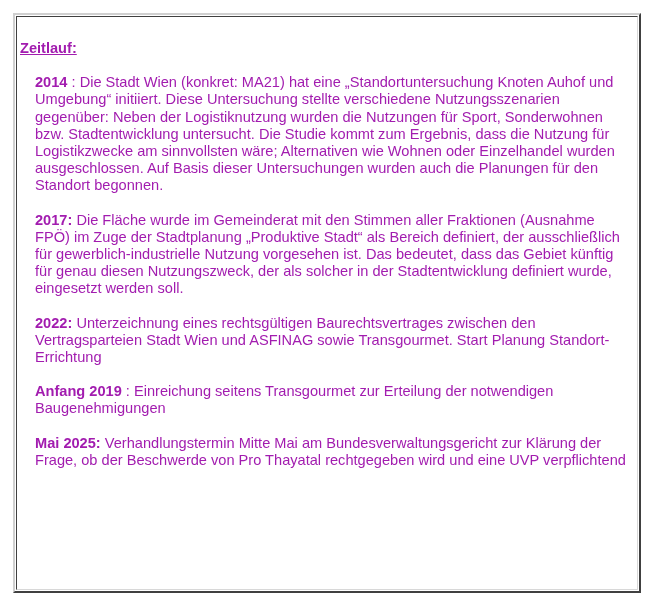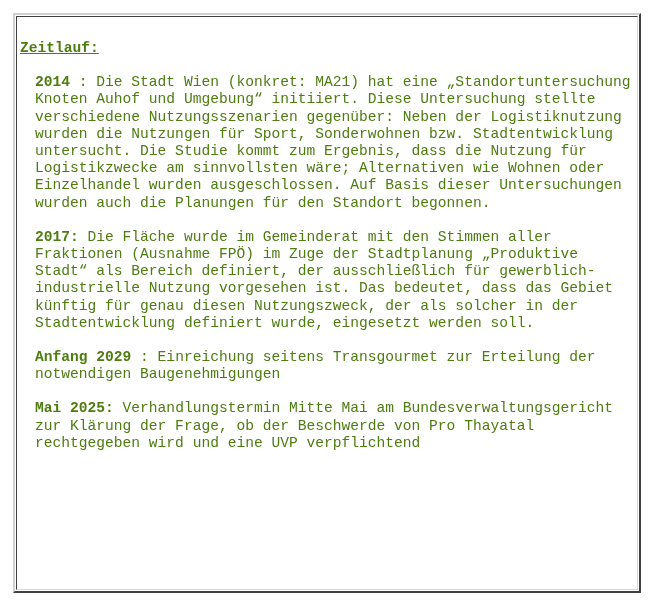--- a/index.html
+++ b/index.html
@@ -8,44 +8,47 @@
     position: absolute; left: 13px; top: 13px; width: 628px; height: 580px;
     border-top: 2px solid #d0d0d0; border-left: 2px solid #d0d0d0;
     border-right: 2px solid #404040; border-bottom: 2px solid #404040;
     box-sizing: border-box;
   }
   .inner {
     position: absolute; left: 1px; top: 1px; right: 1px; bottom: 1px;
     border-top: 1px solid #404040; border-left: 1px solid #404040;
     border-right: 1px solid #d8d8d8; border-bottom: 1px solid #d8d8d8;
     box-sizing: border-box; padding: 16px 4px 0 3px;
-    font-family: Liberation Mono, monospace; font-size: 14.6px; line-height: 17.2px; color: #4d7c0f;
+    font-family: Liberation Sans, sans-serif; font-size: 14.6px; line-height: 17.2px; color: #a21caf;
   }
   .heading { font-weight: bold; text-decoration: underline; margin: 7px 0 17px 0; }
   .para { margin: 0 0 17px 15px; }
   .para b { font-weight: bold; }
 </style>
 </head>
 <body>
 
 <div class="frame">
   <div class="inner">
     <div class="heading">Zeitlauf:</div>
 
     <p class="para">
       <b>2014</b><span> : Die Stadt Wien (konkret: MA21) hat eine „Standortuntersuchung Knoten Auhof und Umgebung“ initiiert. Diese Untersuchung stellte verschiedene Nutzungsszenarien gegenüber: Neben der Logistiknutzung wurden die  Nutzungen für Sport, Sonderwohnen bzw. Stadtentwicklung untersucht. Die Studie kommt zum Ergebnis, dass die  Nutzung für Logistikzwecke am sinnvollsten wäre; Alternativen wie Wohnen oder Einzelhandel wurden ausgeschlossen.  Auf Basis dieser Untersuchungen wurden auch die Planungen für den Standort begonnen.</span>
     </p>
 
     <p class="para">
       <b>2017:</b><span> Die Fläche wurde im Gemeinderat mit den Stimmen aller Fraktionen (Ausnahme FPÖ) im Zuge der Stadtplanung „Produktive Stadt“ als Bereich definiert, der ausschließlich für gewerblich-industrielle Nutzung  vorgesehen ist. Das bedeutet, dass das Gebiet künftig für genau diesen Nutzungszweck, der als solcher  in der Stadtentwicklung definiert wurde, eingesetzt werden soll.</span>
     </p>
 
+    <p class="para">
+      <b>2022:</b><span> Unterzeichnung eines rechtsgültigen Baurechtsvertrages zwischen den Vertragsparteien Stadt Wien  und ASFINAG sowie Transgourmet. Start Planung Standort-Errichtung</span>
+    </p>
 
     <p class="para">
-      <b>Anfang 2029</b><span> : Einreichung seitens  Transgourmet zur Erteilung der notwendigen Baugenehmigungen</span>
+      <b>Anfang 2019</b><span> : Einreichung seitens  Transgourmet zur Erteilung der notwendigen Baugenehmigungen</span>
     </p>
 
 
     <p class="para">
       <b>Mai 2025:</b><span> Verhandlungstermin Mitte Mai am Bundesverwaltungsgericht zur Klärung der Frage, ob der Beschwerde von Pro Thayatal rechtgegeben wird und eine UVP verpflichtend</span><br>
     </p>
   </div>
 </div>
 
 </body></html>

